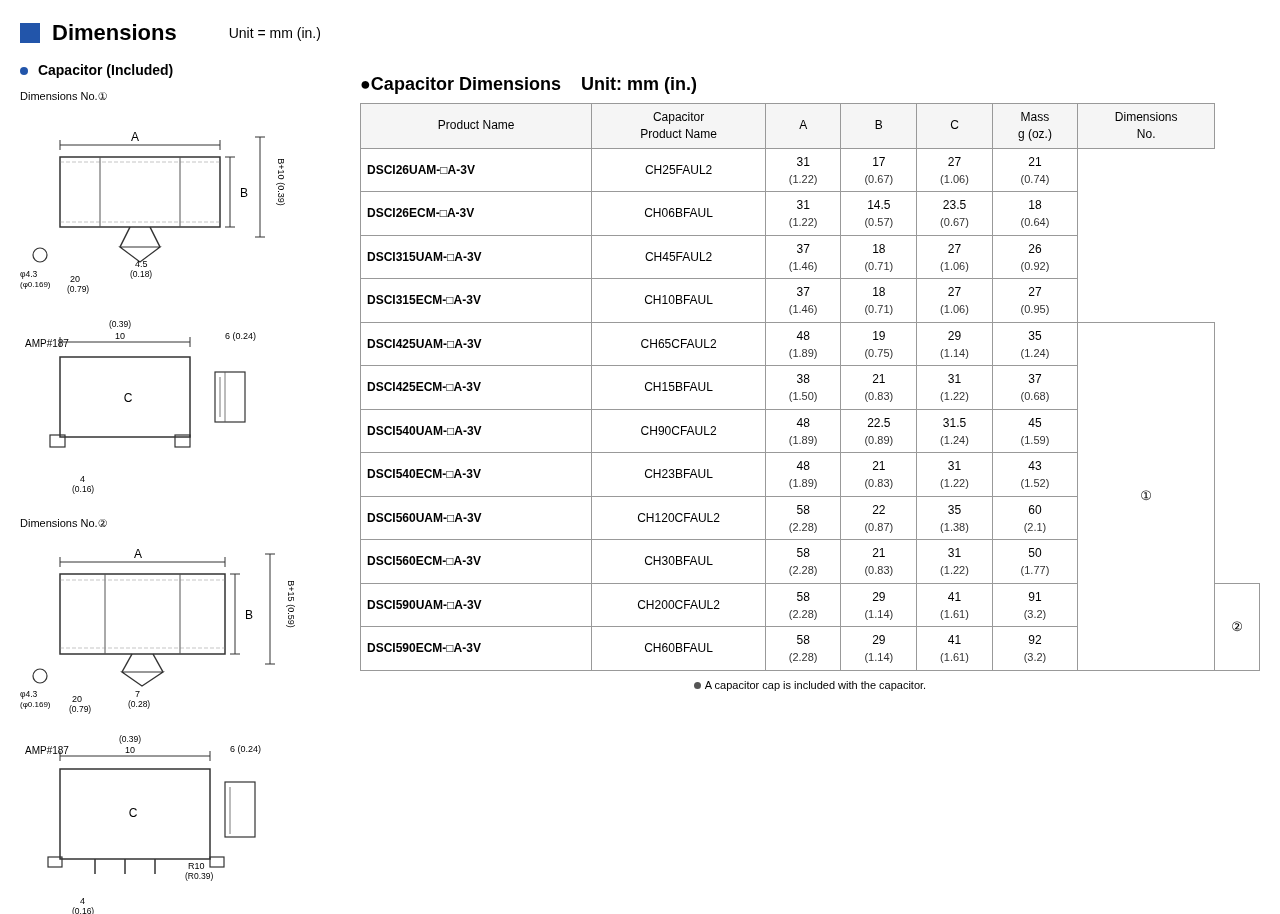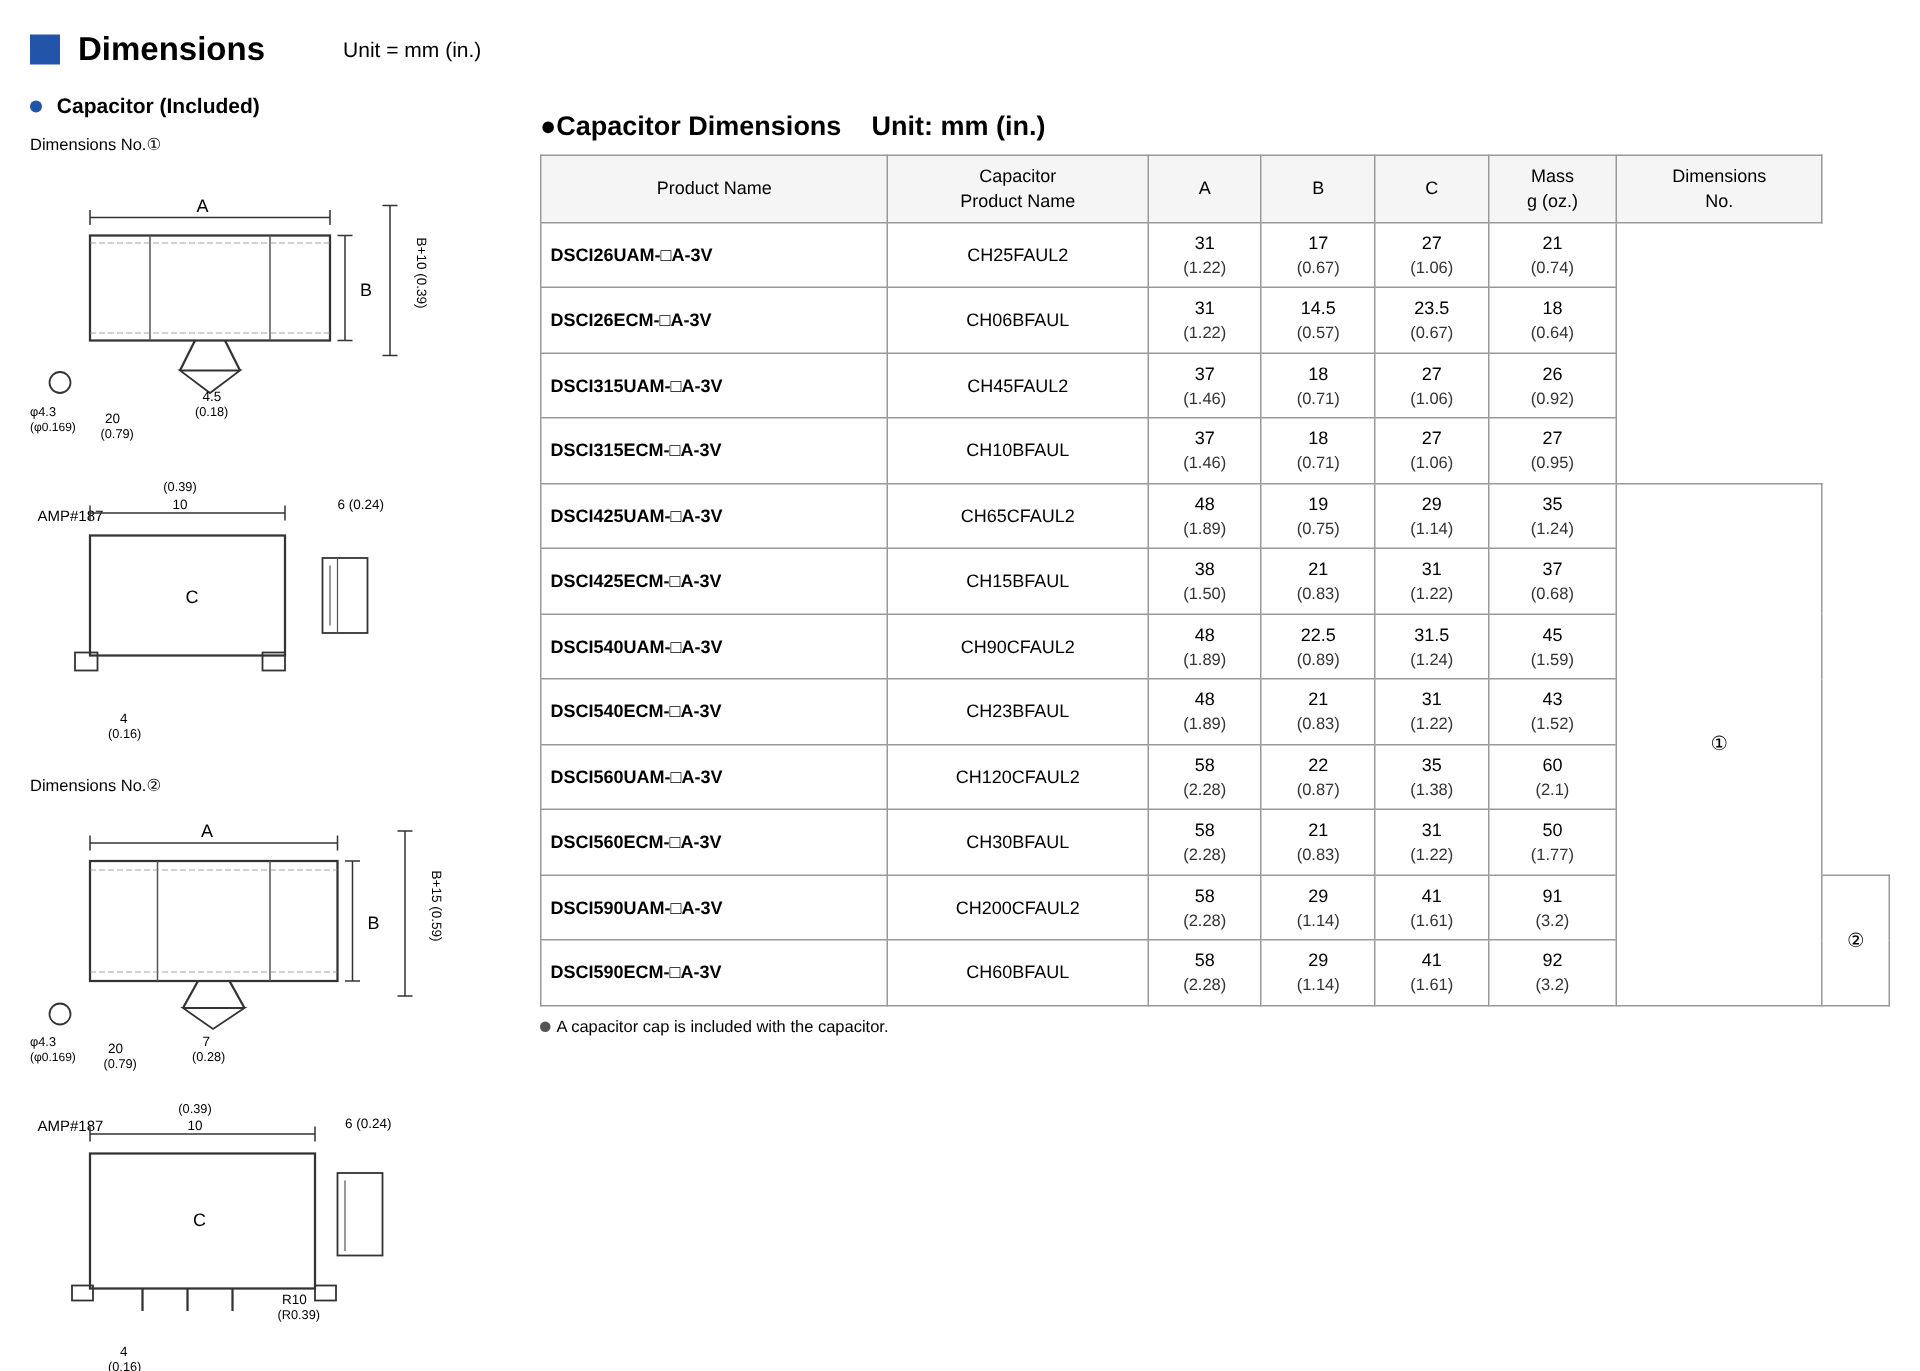--- a/index.html
+++ b/index.html
@@ -123,20 +123,21 @@
       display: block;
       font-size: 11px;
       color: #333;
     }
     .footnote {
       margin-top: 8px;
       font-size: 11px;
       display: flex;
       align-items: baseline;
       gap: 4px;
+      justify-content: center;
     }
     .footnote-bullet {
       display: inline-block;
       width: 7px;
       height: 7px;
       background: #555;
       border-radius: 50%;
       flex-shrink: 0;
       margin-top: 2px;
     }

